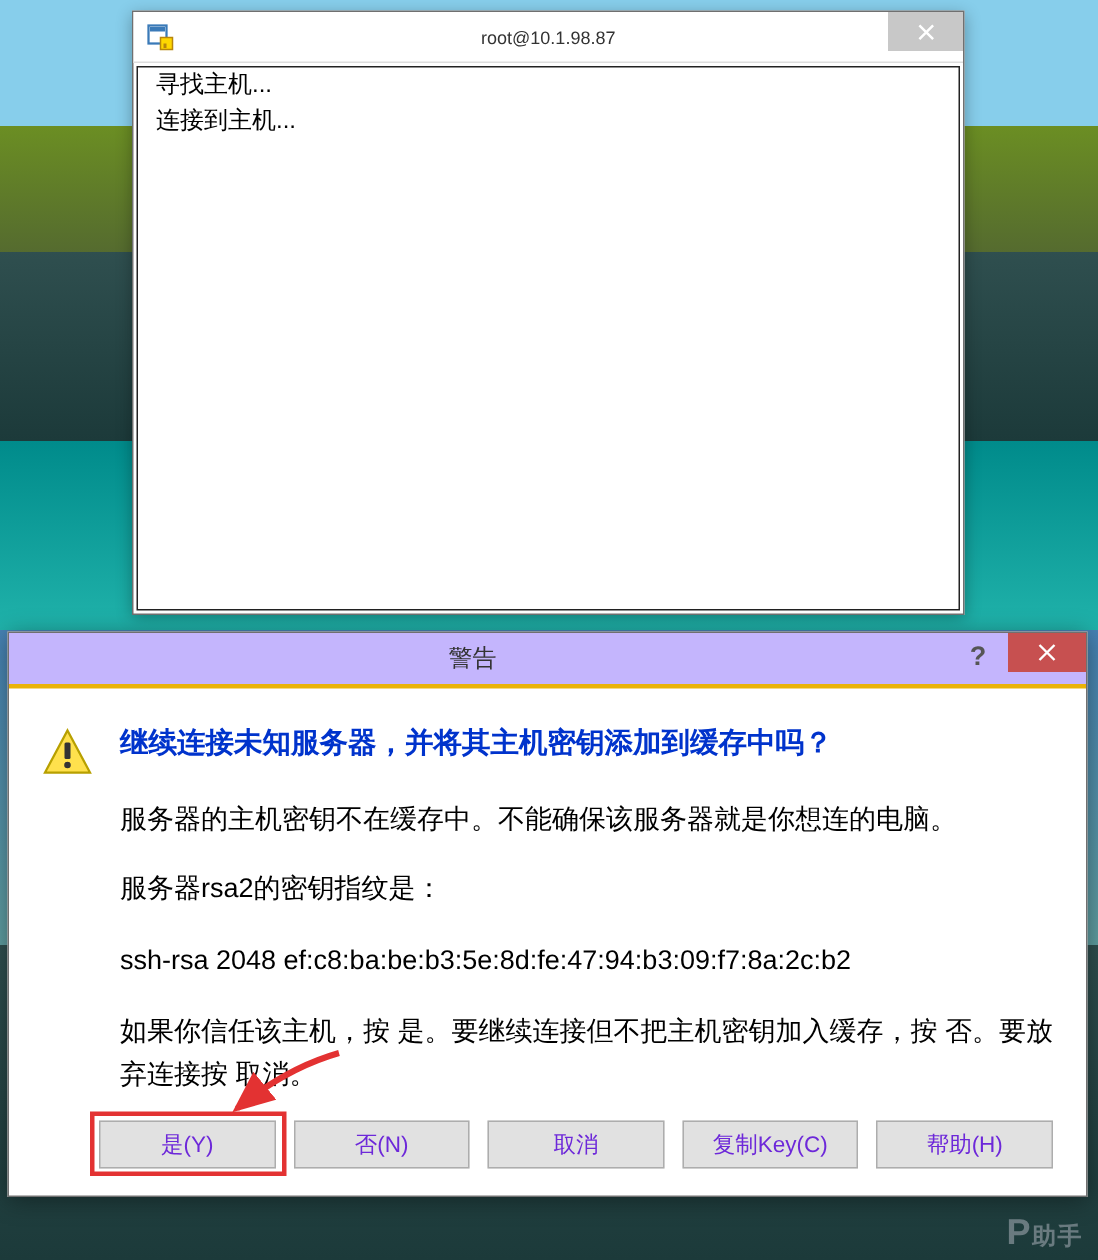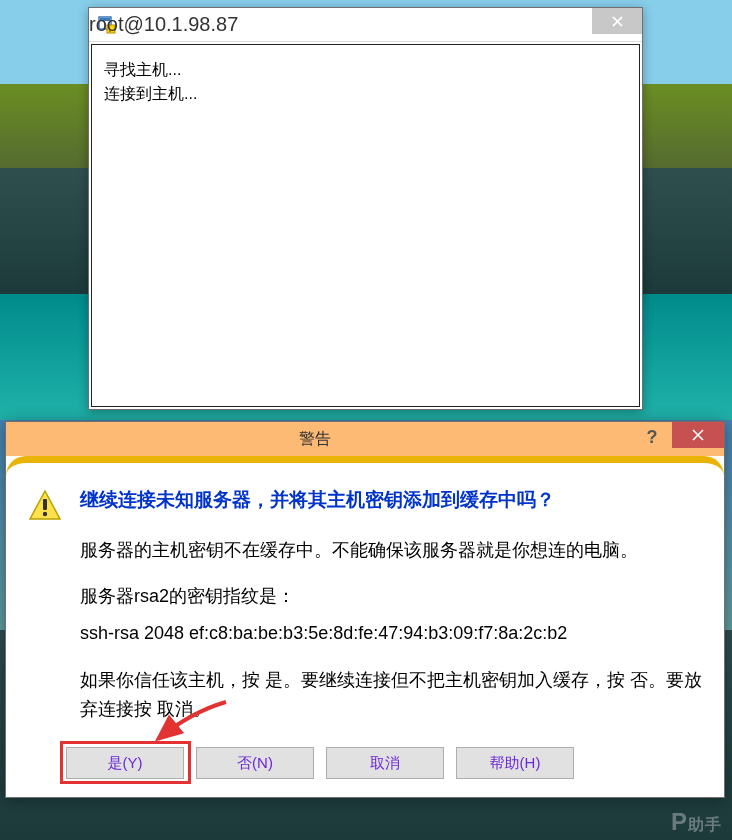--- a/index.html
+++ b/index.html
@@ -44,42 +44,42 @@
     .terminal-icon {
       width: 20px;
       height: 20px;
       margin-left: 8px;
       position: relative;
     }
     .terminal-title {
       position: absolute;
       left: 0;
       right: 0;
-      text-align: left;
-      font-size: 20px;
+      text-align: center;
+      font-size: 12px;
       color: #333;
     }
     .terminal-close {
       position: absolute;
       right: 0;
       top: 0;
       width: 50px;
       height: 26px;
       background: #c8c8c8;
       display: flex;
       align-items: center;
       justify-content: center;
       cursor: pointer;
     }
     .terminal-close svg {
       width: 11px;
       height: 11px;
     }
     .terminal-body {
-      padding: 13px 12px;
+      padding: 0 12px;
       border: 1px solid #222;
       margin: 2px;
       height: calc(100% - 38px);
       background: #fff;
       font-size: 16px;
       line-height: 1.5;
       color: #000;
     }
 
     
@@ -88,21 +88,21 @@
       top: 421px;
       left: 5px;
       width: 720px;
       height: 377px;
       background: #fff;
       border: 1px solid #707070;
       box-shadow: 0 2px 15px rgba(0,0,0,0.4);
     }
     .warning-titlebar {
       height: 34px;
-      background: #fdba74;
+      background: #c4b5fd;
       display: flex;
       align-items: center;
       position: relative;
       padding-left: 12px;
     }
     .warning-title {
       position: absolute;
       left: 0;
       right: 100px;
       text-align: center;
@@ -133,25 +133,24 @@
       display: flex;
       align-items: center;
       justify-content: center;
       cursor: pointer;
     }
     .close-btn svg {
       width: 12px;
       height: 12px;
     }
     .warning-body {
-      border-top: 7px solid #eab308;
+      border-top: 3px solid #eab308;
       padding: 24px 22px 18px 22px;
       height: calc(100% - 34px);
       position: relative;
-      border-radius: 20px;
     }
     .warning-content {
       display: flex;
       gap: 18px;
     }
     .warning-icon {
       width: 34px;
       height: 34px;
       flex-shrink: 0;
       margin-top: 2px;
@@ -166,21 +165,21 @@
       margin-bottom: 22px;
       line-height: 1.4;
     }
     .warning-para {
       font-size: 18px;
       color: #000;
       line-height: 1.6;
       margin-bottom: 18px;
     }
     .warning-para.tight {
-      margin-bottom: 8px;
+      margin-bottom: 19px;
     }
     .button-row {
       position: absolute;
       bottom: 18px;
       left: 60px;
       right: 22px;
       display: flex;
       gap: 12px;
     }
     .dlg-button {
@@ -271,20 +270,21 @@
         <div class="warning-para">服务器的主机密钥不在缓存中。不能确保该服务器就是你想连的电脑。</div>
         <div class="warning-para tight">服务器rsa2的密钥指纹是：</div>
         <div class="warning-para">ssh-rsa 2048 ef:c8:ba:be:b3:5e:8d:fe:47:94:b3:09:f7:8a:2c:b2</div>
         <div class="warning-para">如果你信任该主机，按 是。要继续连接但不把主机密钥加入缓存，按 否。要放弃连接按 取消。</div>
       </div>
     </div>
     <div class="button-row">
       <button class="dlg-button">是(Y)</button>
       <button class="dlg-button">否(N)</button>
       <button class="dlg-button">取消</button>
+      <button class="dlg-button">复制Key(C)</button>
       <button class="dlg-button">帮助(H)</button>
     </div>
     <div class="yes-highlight"></div>
     <svg class="arrow-annotation" viewBox="0 0 90 60">
       <defs>
         <marker id="arrowhead" markerWidth="8" markerHeight="8" refX="6" refY="3" orient="auto">
           <polygon points="0 0, 7 3, 0 6" fill="#E33232"></polygon>
         </marker>
       </defs>
       <path d="M 80 5 Q 45 15 12 42" stroke="#E33232" stroke-width="4" fill="none" marker-end="url(#arrowhead)"></path>

